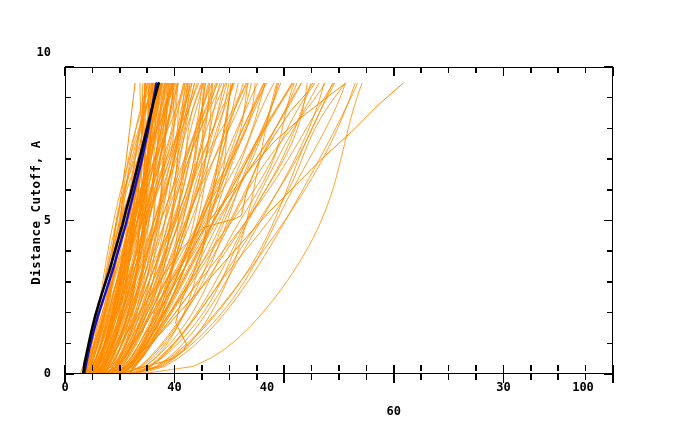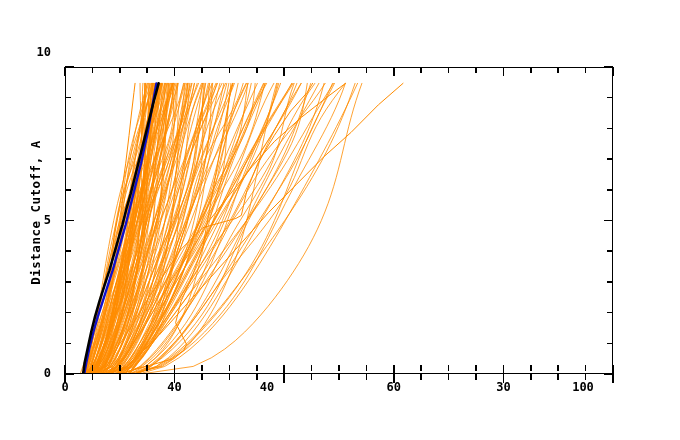--- a/index.html
+++ b/index.html
@@ -329,20 +329,20 @@
     </div>
   <div id="ynums-layer">
       <div class="ylabel-num" style="top: 374px; left: 0px; width: 51px;">0</div>
       <div class="ylabel-num" style="top: 220.5px; left: 0px; width: 51px;">5</div>
       <div class="ylabel-num" style="top: 53px; left: 0px; width: 51px;">10</div>
     </div>
   <div id="xnums-layer">
       <div class="xlabel-num" style="left: 35px;">0</div>
       <div class="xlabel-num" style="left: 144.6px;">40</div>
       <div class="xlabel-num" style="left: 237px;">40</div>
-      <div class="xlabel-num" style="left: 363.8px;">60</div>
+      <div class="xlabel-num" style="left: 363.8px; margin-top: 24px;">60</div>
       <div class="xlabel-num" style="left: 473.4px;">30</div>
       <div class="xlabel-num" style="left: 553px;">100</div>
     </div>
 
   <div id="yaxis-title">Distance Cutoff, A</div>
 
 </div>
 
 </body></html>

